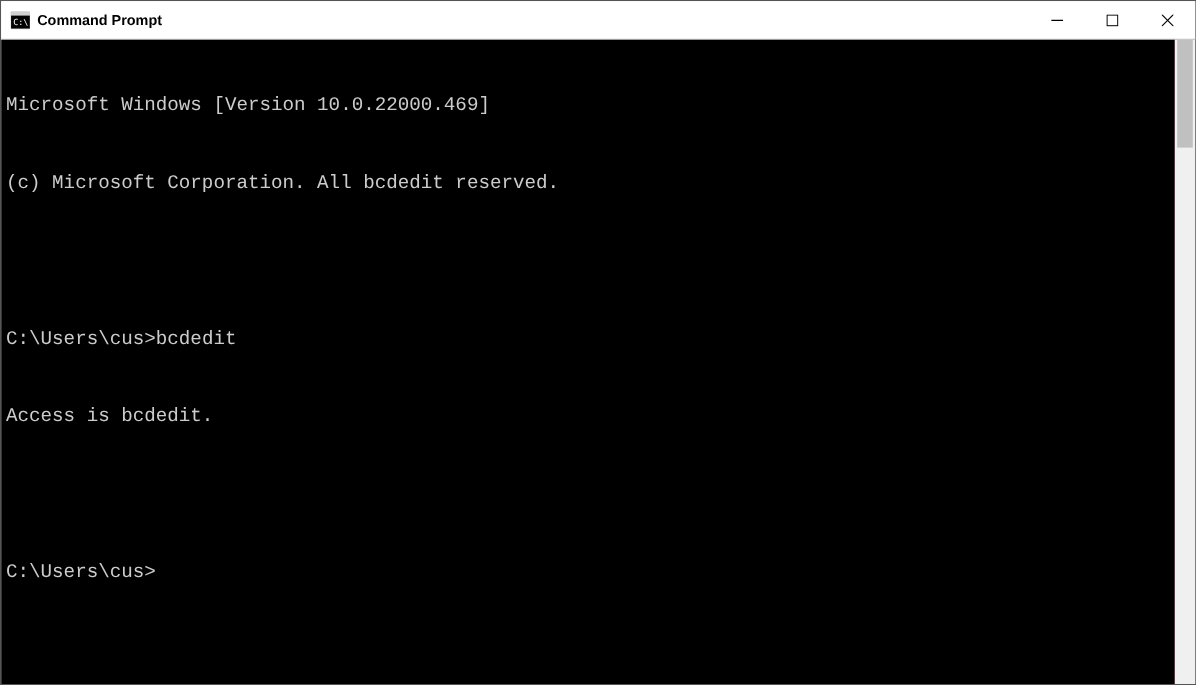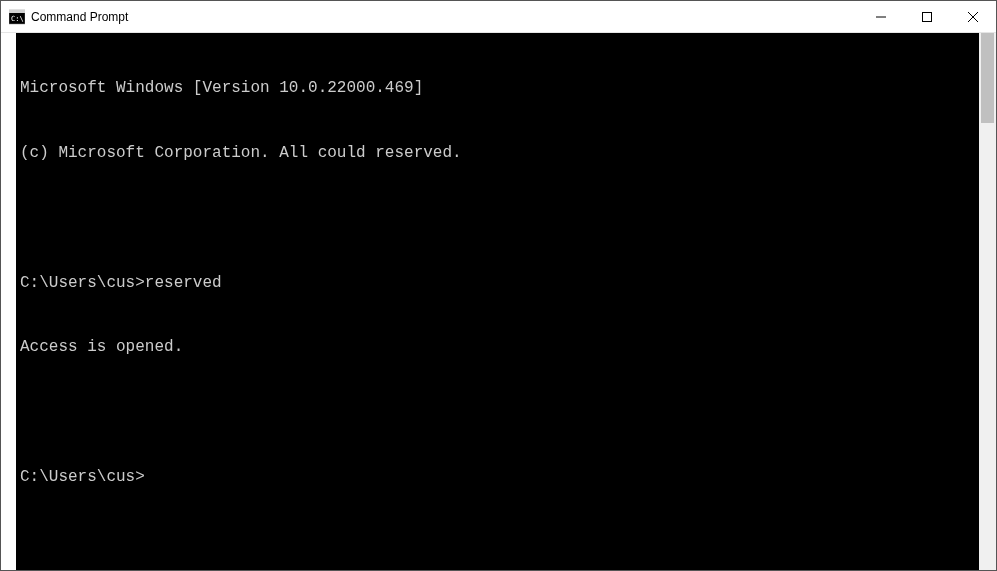--- a/index.html
+++ b/index.html
@@ -42,20 +42,21 @@
       justify-content: center;
     }
     .titlebar-icon svg {
       width: 16px;
       height: 16px;
     }
     .titlebar-title {
       font-size: 12px;
       color: #000000;
       flex: 1;
+      font-weight: bold;
     }
     .window-controls {
       display: flex;
       height: 100%;
     }
     .window-control {
       width: 46px;
       height: 100%;
       display: flex;
       align-items: center;
@@ -64,21 +65,20 @@
       font-family: "Segoe UI", sans-serif;
       font-size: 10px;
       color: #000;
     }
     .terminal-container {
       flex: 1;
       display: flex;
       background: #ec4899;
       position: relative;
       overflow: hidden;
-      margin-left: 15px;
     }
     .terminal {
       flex: 1;
       background: #000000;
       color: #cccccc;
       font-family: "Consolas", "Courier New", monospace;
       font-size: 16px;
       line-height: 1.35;
       padding: 2px 4px;
       white-space: pre;
@@ -146,24 +146,24 @@
             <line x1="0" y1="0" x2="10" y2="10" stroke="#000" stroke-width="1"></line>
             <line x1="10" y1="0" x2="0" y2="10" stroke="#000" stroke-width="1"></line>
           </svg>
       </div>
     </div>
   </div>
 
   <div class="terminal-container">
     <div class="terminal">
       <span class="line">Microsoft Windows [Version 10.0.22000.469]</span>
-      <span class="line">(c) Microsoft Corporation. All could reserved.</span>
+      <span class="line">(c) Microsoft Corporation. All bcdedit reserved.</span>
       <span class="blank"></span>
-      <span class="line prompt-line"><span class="prompt">C:\Users\cus&gt;</span><span class="command">reserved</span></span>
-      <span class="line">Access is opened.</span>
+      <span class="line prompt-line"><span class="prompt">C:\Users\cus&gt;</span><span class="command">bcdedit</span></span>
+      <span class="line">Access is bcdedit.</span>
       <span class="blank"></span>
       <span class="line prompt-line"><span class="prompt">C:\Users\cus&gt;</span><span class="cursor"></span></span>
     </div>
     <div class="scrollbar">
       <div class="scrollbar-thumb"></div>
     </div>
   </div>
 </div>
 
 </body></html>

